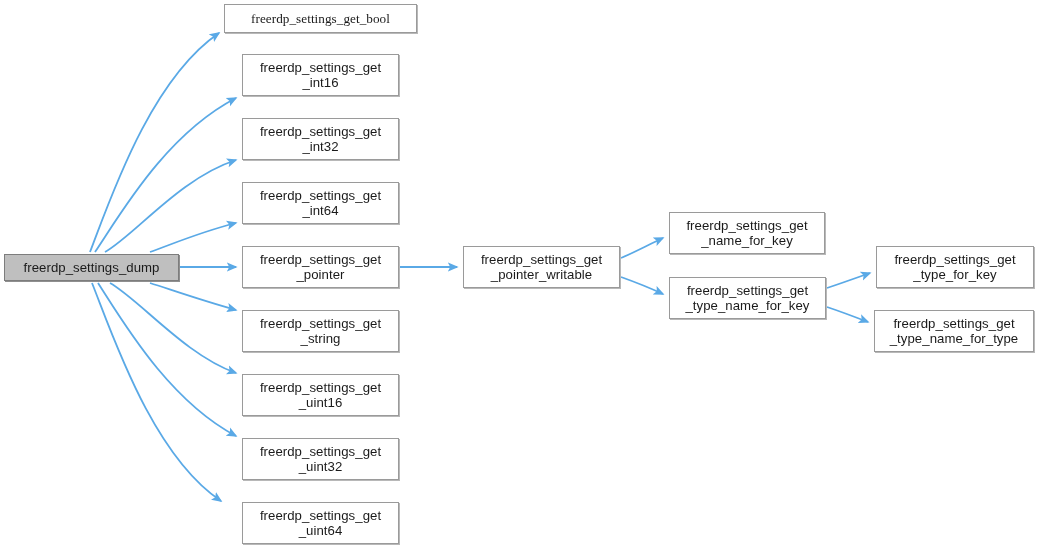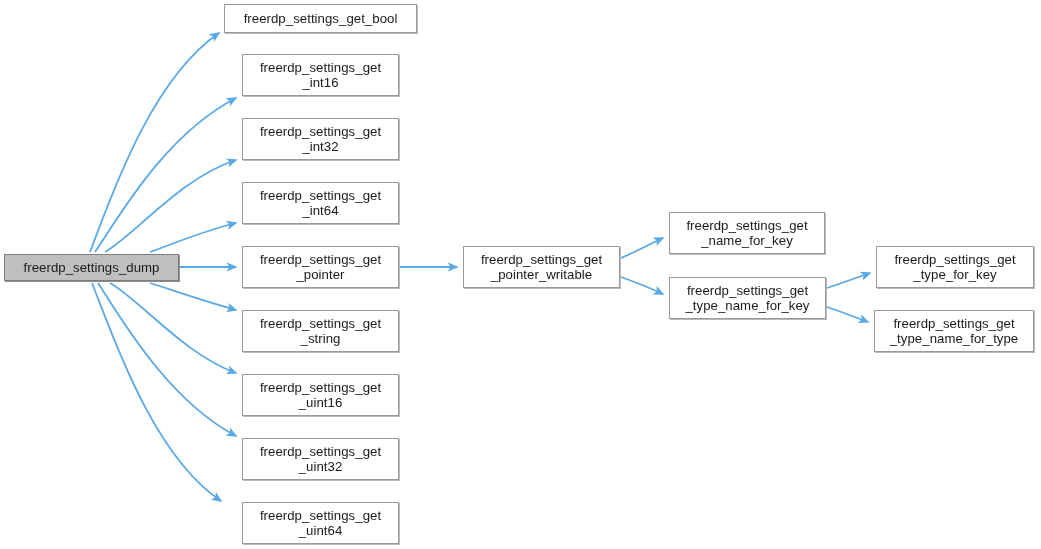--- a/index.html
+++ b/index.html
@@ -73,21 +73,21 @@
       <path d="M 98,283 C 122,320 168,400 236,436" fill="none" stroke="#5aa9e6" stroke-width="1.8" marker-end="url(#arrowhead)"></path>
       <path d="M 92,283 C 112,333 152,455 221,501" fill="none" stroke="#5aa9e6" stroke-width="1.8" marker-end="url(#arrowhead)"></path>
       <path d="M 400,267 L 457,267" fill="none" stroke="#5aa9e6" stroke-width="1.8" marker-end="url(#arrowhead)"></path>
       <path d="M 621,258 C 635,252 650,244 663,238" fill="none" stroke="#5aa9e6" stroke-width="1.8" marker-end="url(#arrowhead)"></path>
       <path d="M 621,277 C 635,282 650,288 663,294" fill="none" stroke="#5aa9e6" stroke-width="1.8" marker-end="url(#arrowhead)"></path>
       <path d="M 827,288 C 842,283 856,278 870,273" fill="none" stroke="#5aa9e6" stroke-width="1.8" marker-end="url(#arrowhead)"></path>
       <path d="M 827,307 C 842,312 855,317 868,322" fill="none" stroke="#5aa9e6" stroke-width="1.8" marker-end="url(#arrowhead)"></path>
     </svg>
   <div id="node-layer">
       <div class="node root" style="left: 4px; top: 254px; width: 175px; height: 27px;"><span class="node-label">freerdp_settings_dump</span></div>
-      <div class="node" style="left: 224px; top: 4px; width: 193px; height: 29px;"><span class="node-label">freerdp_settings_get_bool</span></div>
+      <div class="node" style="left: 224px; top: 4px; width: 193px; height: 29px; font-family: Liberation Serif, serif;"><span class="node-label">freerdp_settings_get_bool</span></div>
       <div class="node" style="left: 242px; top: 54px; width: 157px; height: 42px;"><span class="node-label">freerdp_settings_get
 _int16</span></div>
       <div class="node" style="left: 242px; top: 118px; width: 157px; height: 42px;"><span class="node-label">freerdp_settings_get
 _int32</span></div>
       <div class="node" style="left: 242px; top: 182px; width: 157px; height: 42px;"><span class="node-label">freerdp_settings_get
 _int64</span></div>
       <div class="node" style="left: 242px; top: 246px; width: 157px; height: 42px;"><span class="node-label">freerdp_settings_get
 _pointer</span></div>
       <div class="node" style="left: 242px; top: 310px; width: 157px; height: 42px;"><span class="node-label">freerdp_settings_get
 _string</span></div>

